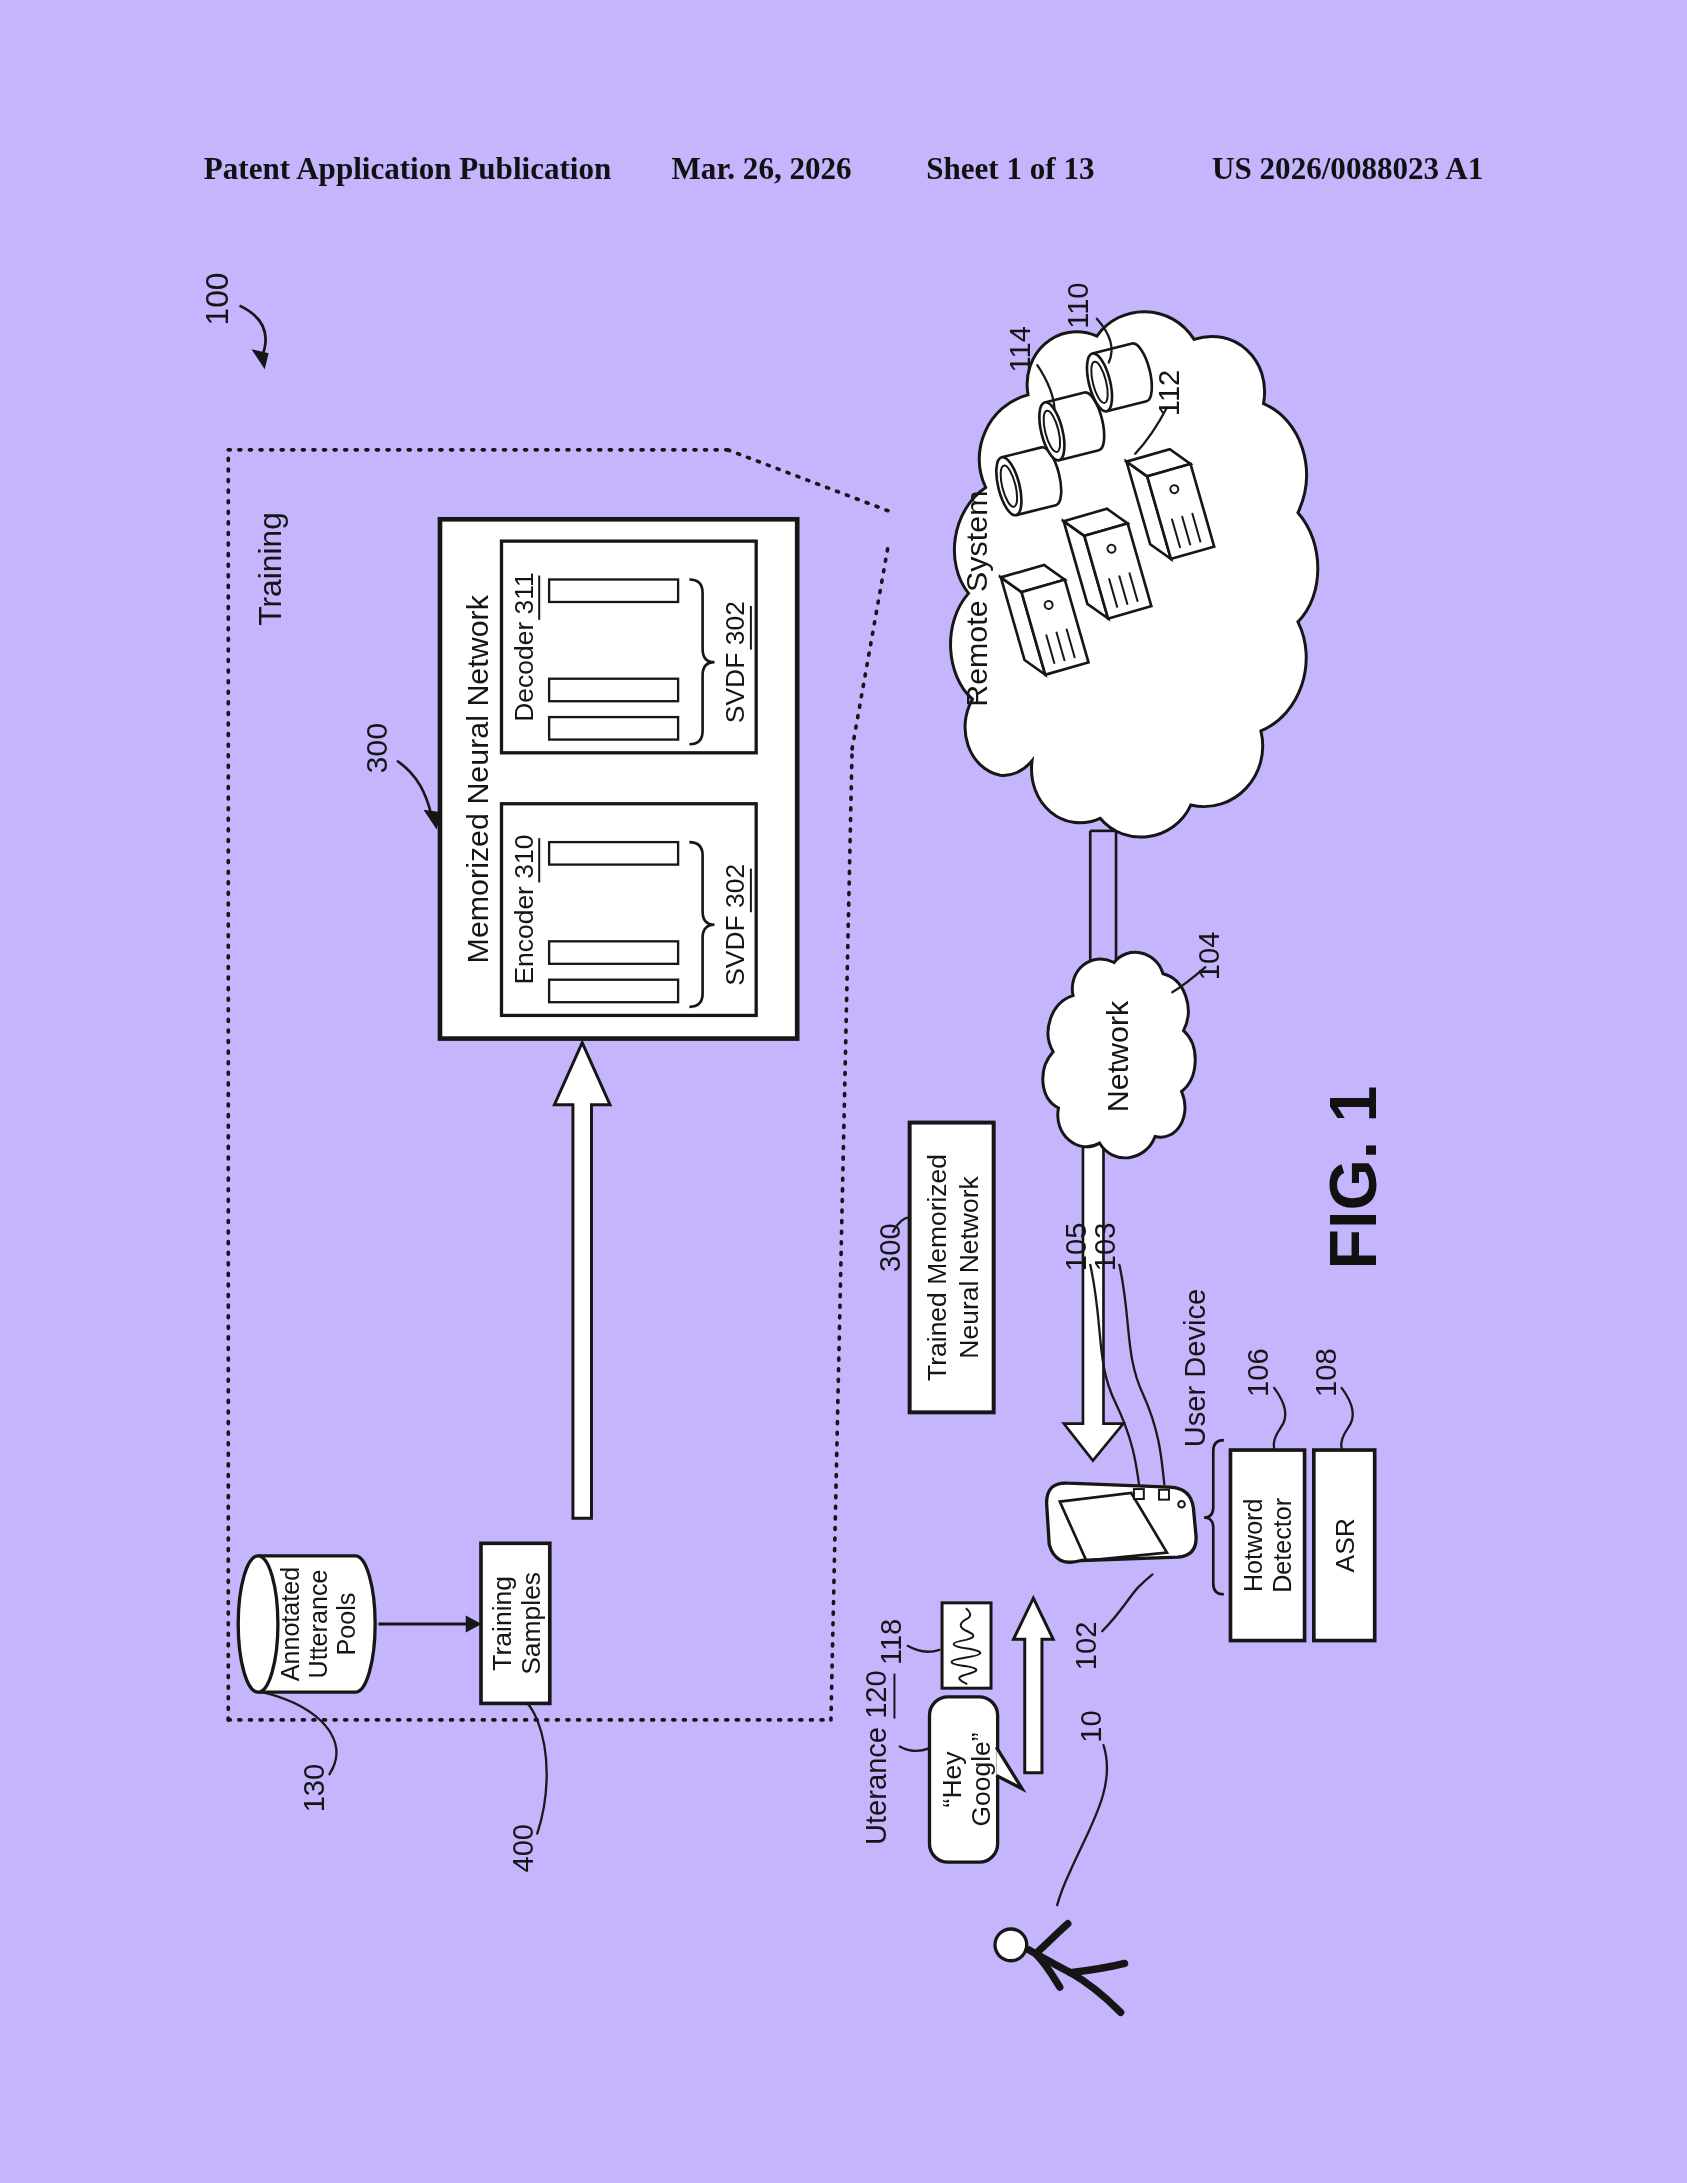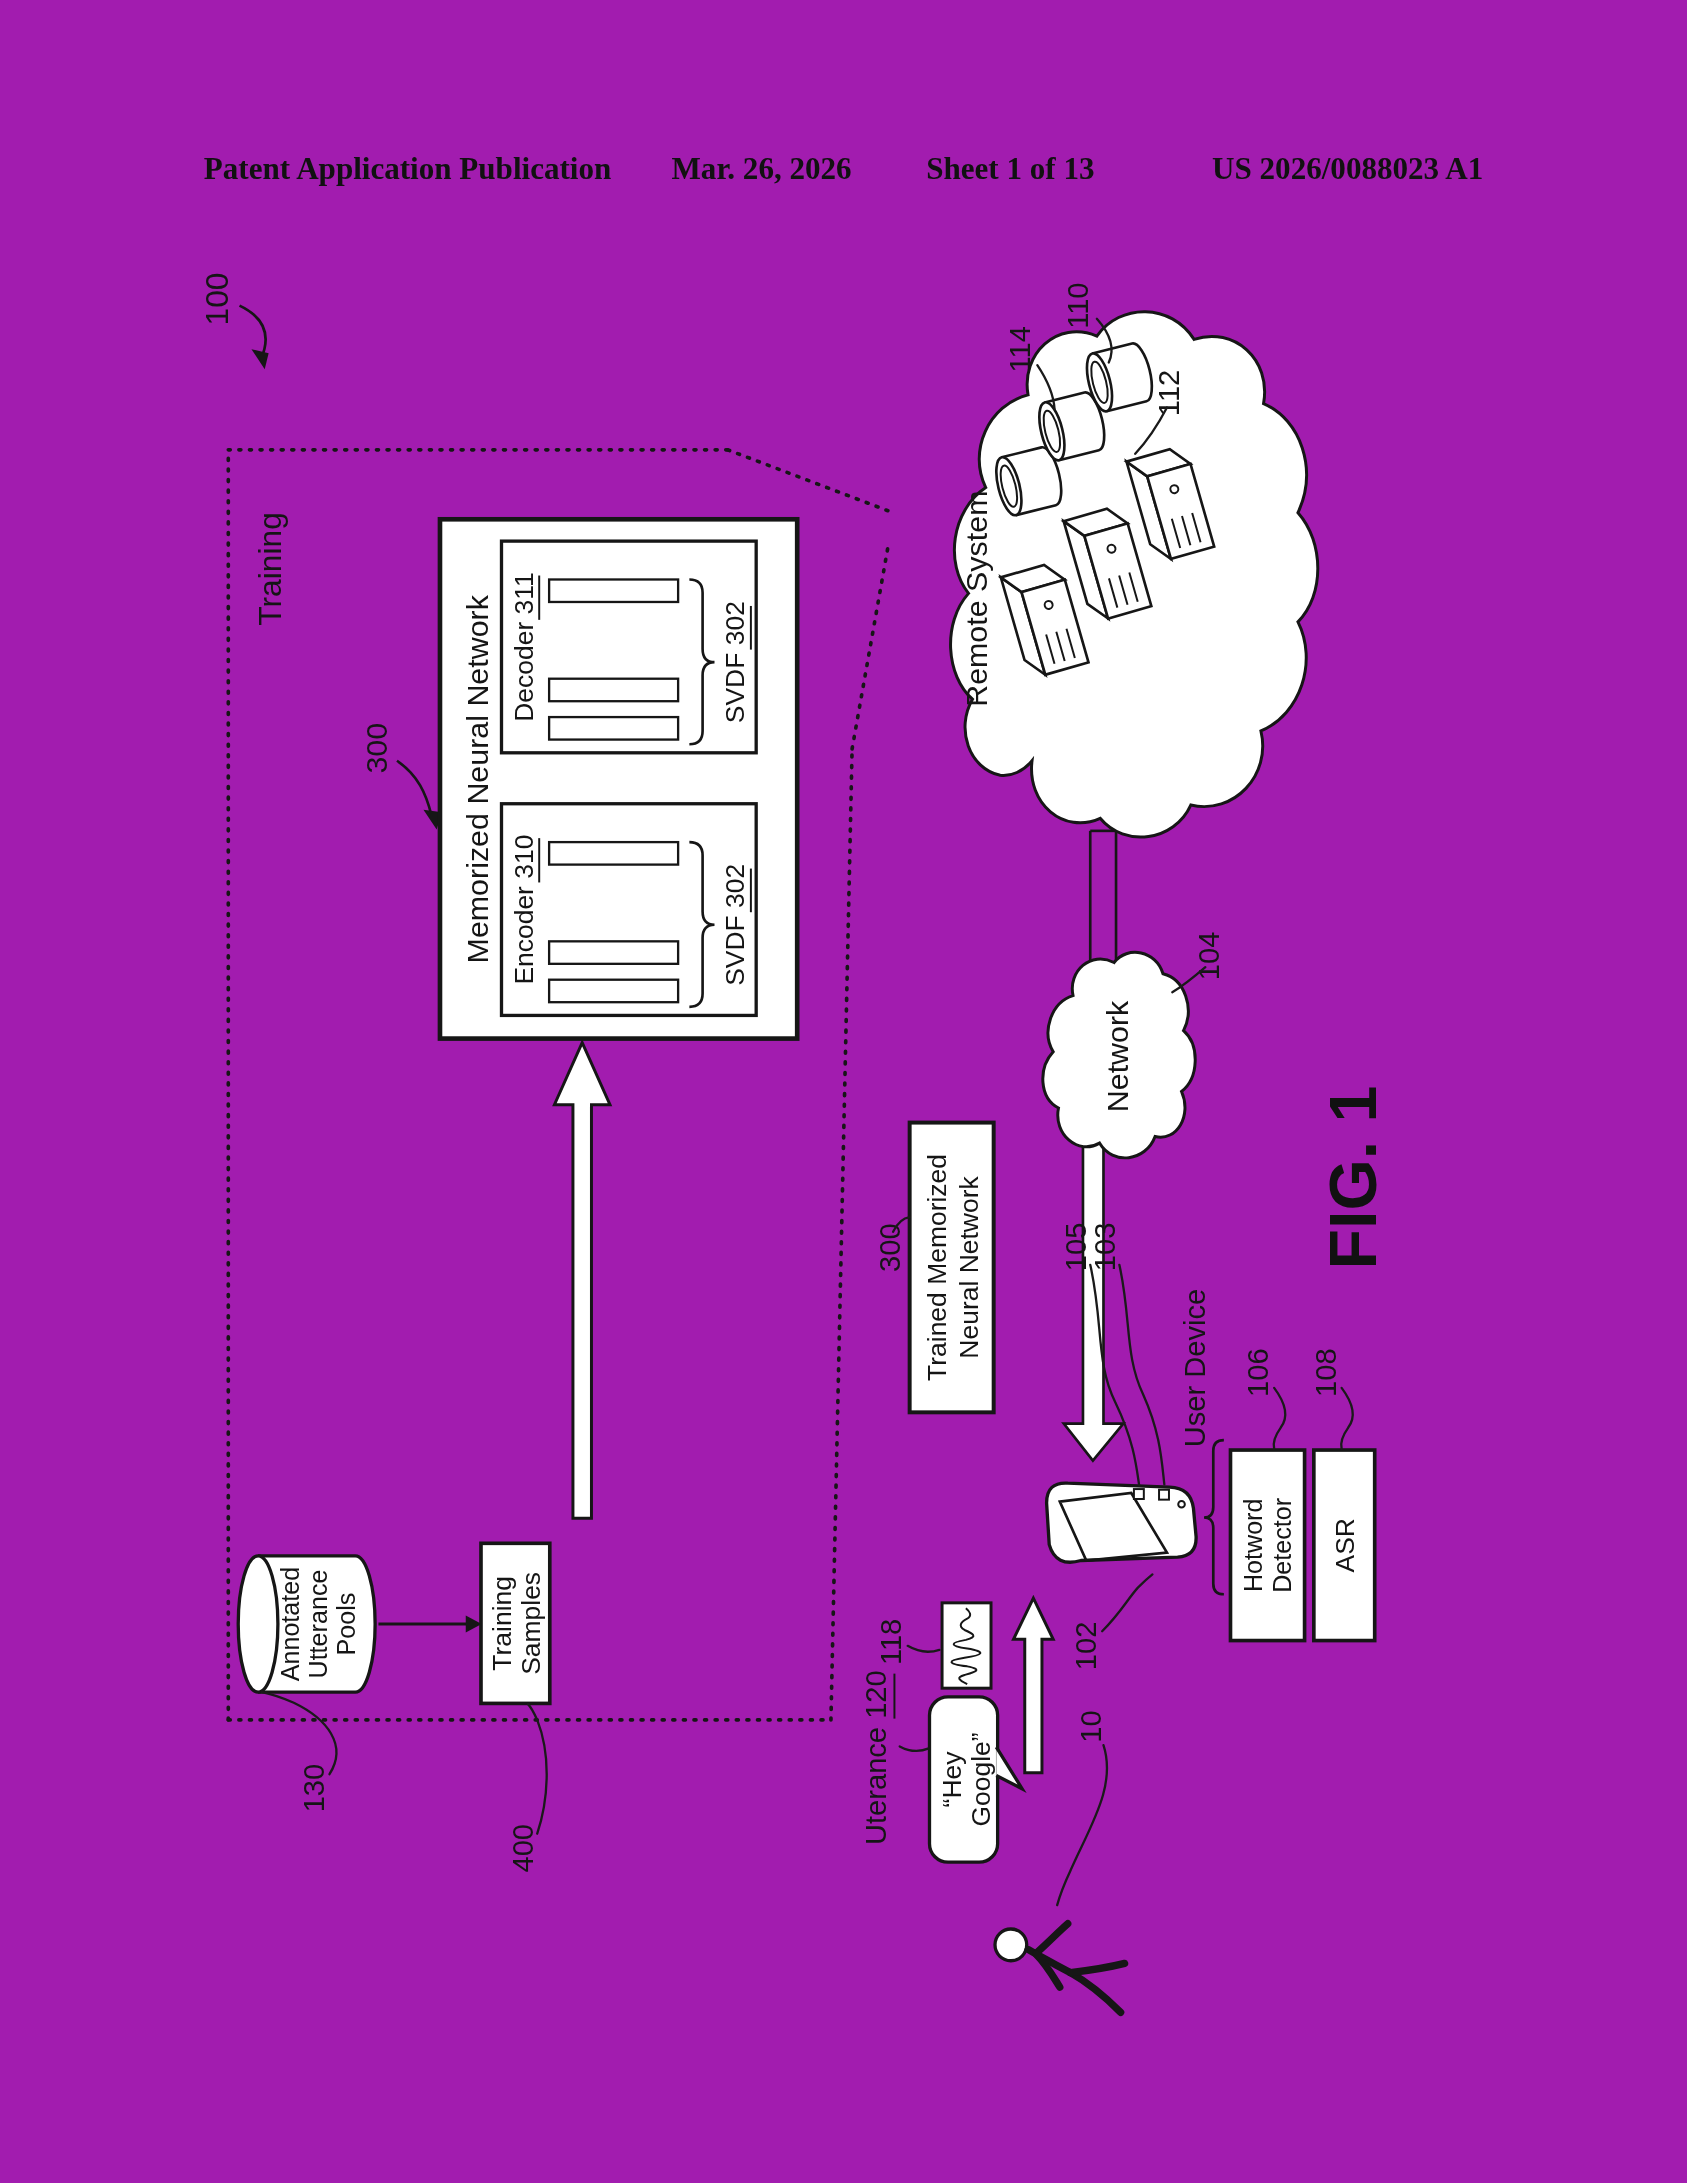--- a/index.html
+++ b/index.html
@@ -1,16 +1,16 @@
 <!DOCTYPE html>
 <html style="font-size:10.6px"><head>
 <meta charset="utf-8">
 <style>
   html,body{margin:0;padding:0;background:#888;}
-  #page{position:relative;width:1687px;height:2183px;background:#a21caf;margin:0 auto;
+  #page{position:relative;width:1687px;height:2183px;background:#c4b5fd;margin:0 auto;
         font-family:"Liberation Sans", sans-serif;}
   svg{display:block;}
   .hdr{font-family:"Liberation Serif", serif;font-weight:bold;font-size:47px;fill:#111;}
   .lbl{font-family:"Liberation Sans", sans-serif;fill:#151515;}
   .f44{font-size:44px;} .f48{font-size:48px;} .f40{font-size:40px;} .f38{font-size:38px;} .f46{font-size:46px;}
   .fig{font-family:"Liberation Sans", sans-serif;font-weight:bold;font-size:100px;fill:#111;}
   .ink{stroke:#161616;fill:none;}
   .inkf{stroke:#161616;fill:#ffffff;}
   .dash{stroke:#161616;fill:none;stroke-width:5.5;stroke-dasharray:3 13;stroke-linecap:round;}
   .wig{stroke:#1a1a1a;fill:none;stroke-width:3.5;stroke-linecap:round;}

